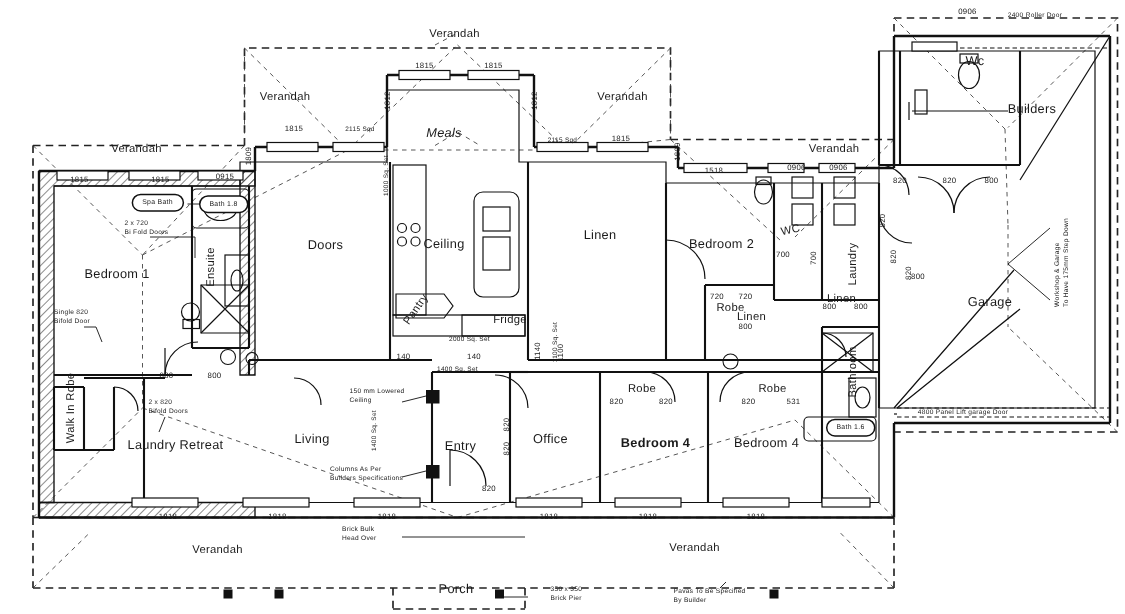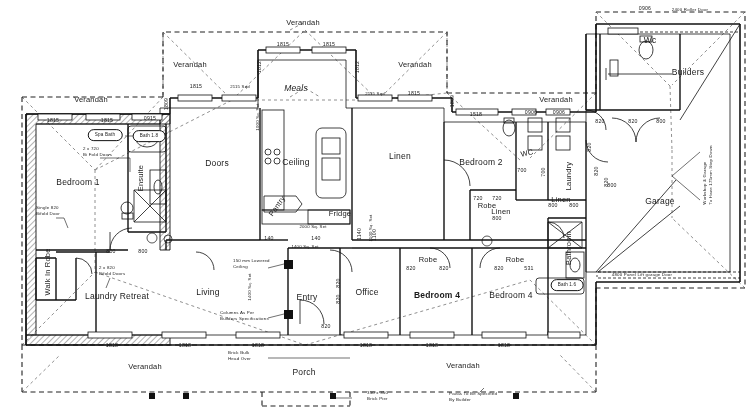--- a/index.html
+++ b/index.html
@@ -279,21 +279,21 @@
       <div class="lbl room-sm" style="left: 47px; top: 272px; transform: translate(-50%, -50%) rotate(-90deg);">Walk In Robe</div>
       <div class="lbl room" style="left: 117px; top: 296px;">Laundry Retreat</div>
       <div class="lbl room" style="left: 208px; top: 292px;">Living</div>
       <div class="lbl room" style="left: 217px; top: 163px;">Doors</div>
       <div class="lbl room" style="left: 296px; top: 162px;">Ceiling</div>
       <div class="lbl room-sm" style="left: 277px; top: 206px; transform: translate(-50%, -50%) rotate(-55deg);">Pantry</div>
       <div class="lbl room-sm" style="left: 340px; top: 213px;">Fridge</div>
       <div class="lbl room" style="left: 296px; top: 88px; font-style: italic;">Meals</div>
       <div class="lbl room" style="left: 400px; top: 156px;">Linen</div>
       <div class="lbl room" style="left: 307px; top: 297px;">Entry</div>
-      <div class="lbl room" style="left: 304px; top: 372px;">Porch</div>
+      <div class="lbl room" style="left: 304px; top: 392px;">Porch</div>
       <div class="lbl room" style="left: 367px; top: 292px;">Office</div>
       <div class="lbl room" style="left: 437px; top: 295px; font-weight: bold;">Bedroom 4</div>
       <div class="lbl room" style="left: 511px; top: 295px;">Bedroom 4</div>
       <div class="lbl room" style="left: 481px; top: 162px;">Bedroom 2</div>
       <div class="lbl room-sm" style="left: 568px; top: 176px; transform: translate(-50%, -50%) rotate(-90deg);">Laundry</div>
       <div class="lbl room-sm" style="left: 501px; top: 211px;">Linen</div>
       <div class="lbl room-sm" style="left: 561px; top: 199px;">Linen</div>
       <div class="lbl room-sm" style="left: 568px; top: 248px; transform: translate(-50%, -50%) rotate(-90deg);">Bathroom</div>
       <div class="lbl room-sm" style="left: 428px; top: 259px;">Robe</div>
       <div class="lbl room-sm" style="left: 515px; top: 259px;">Robe</div>

